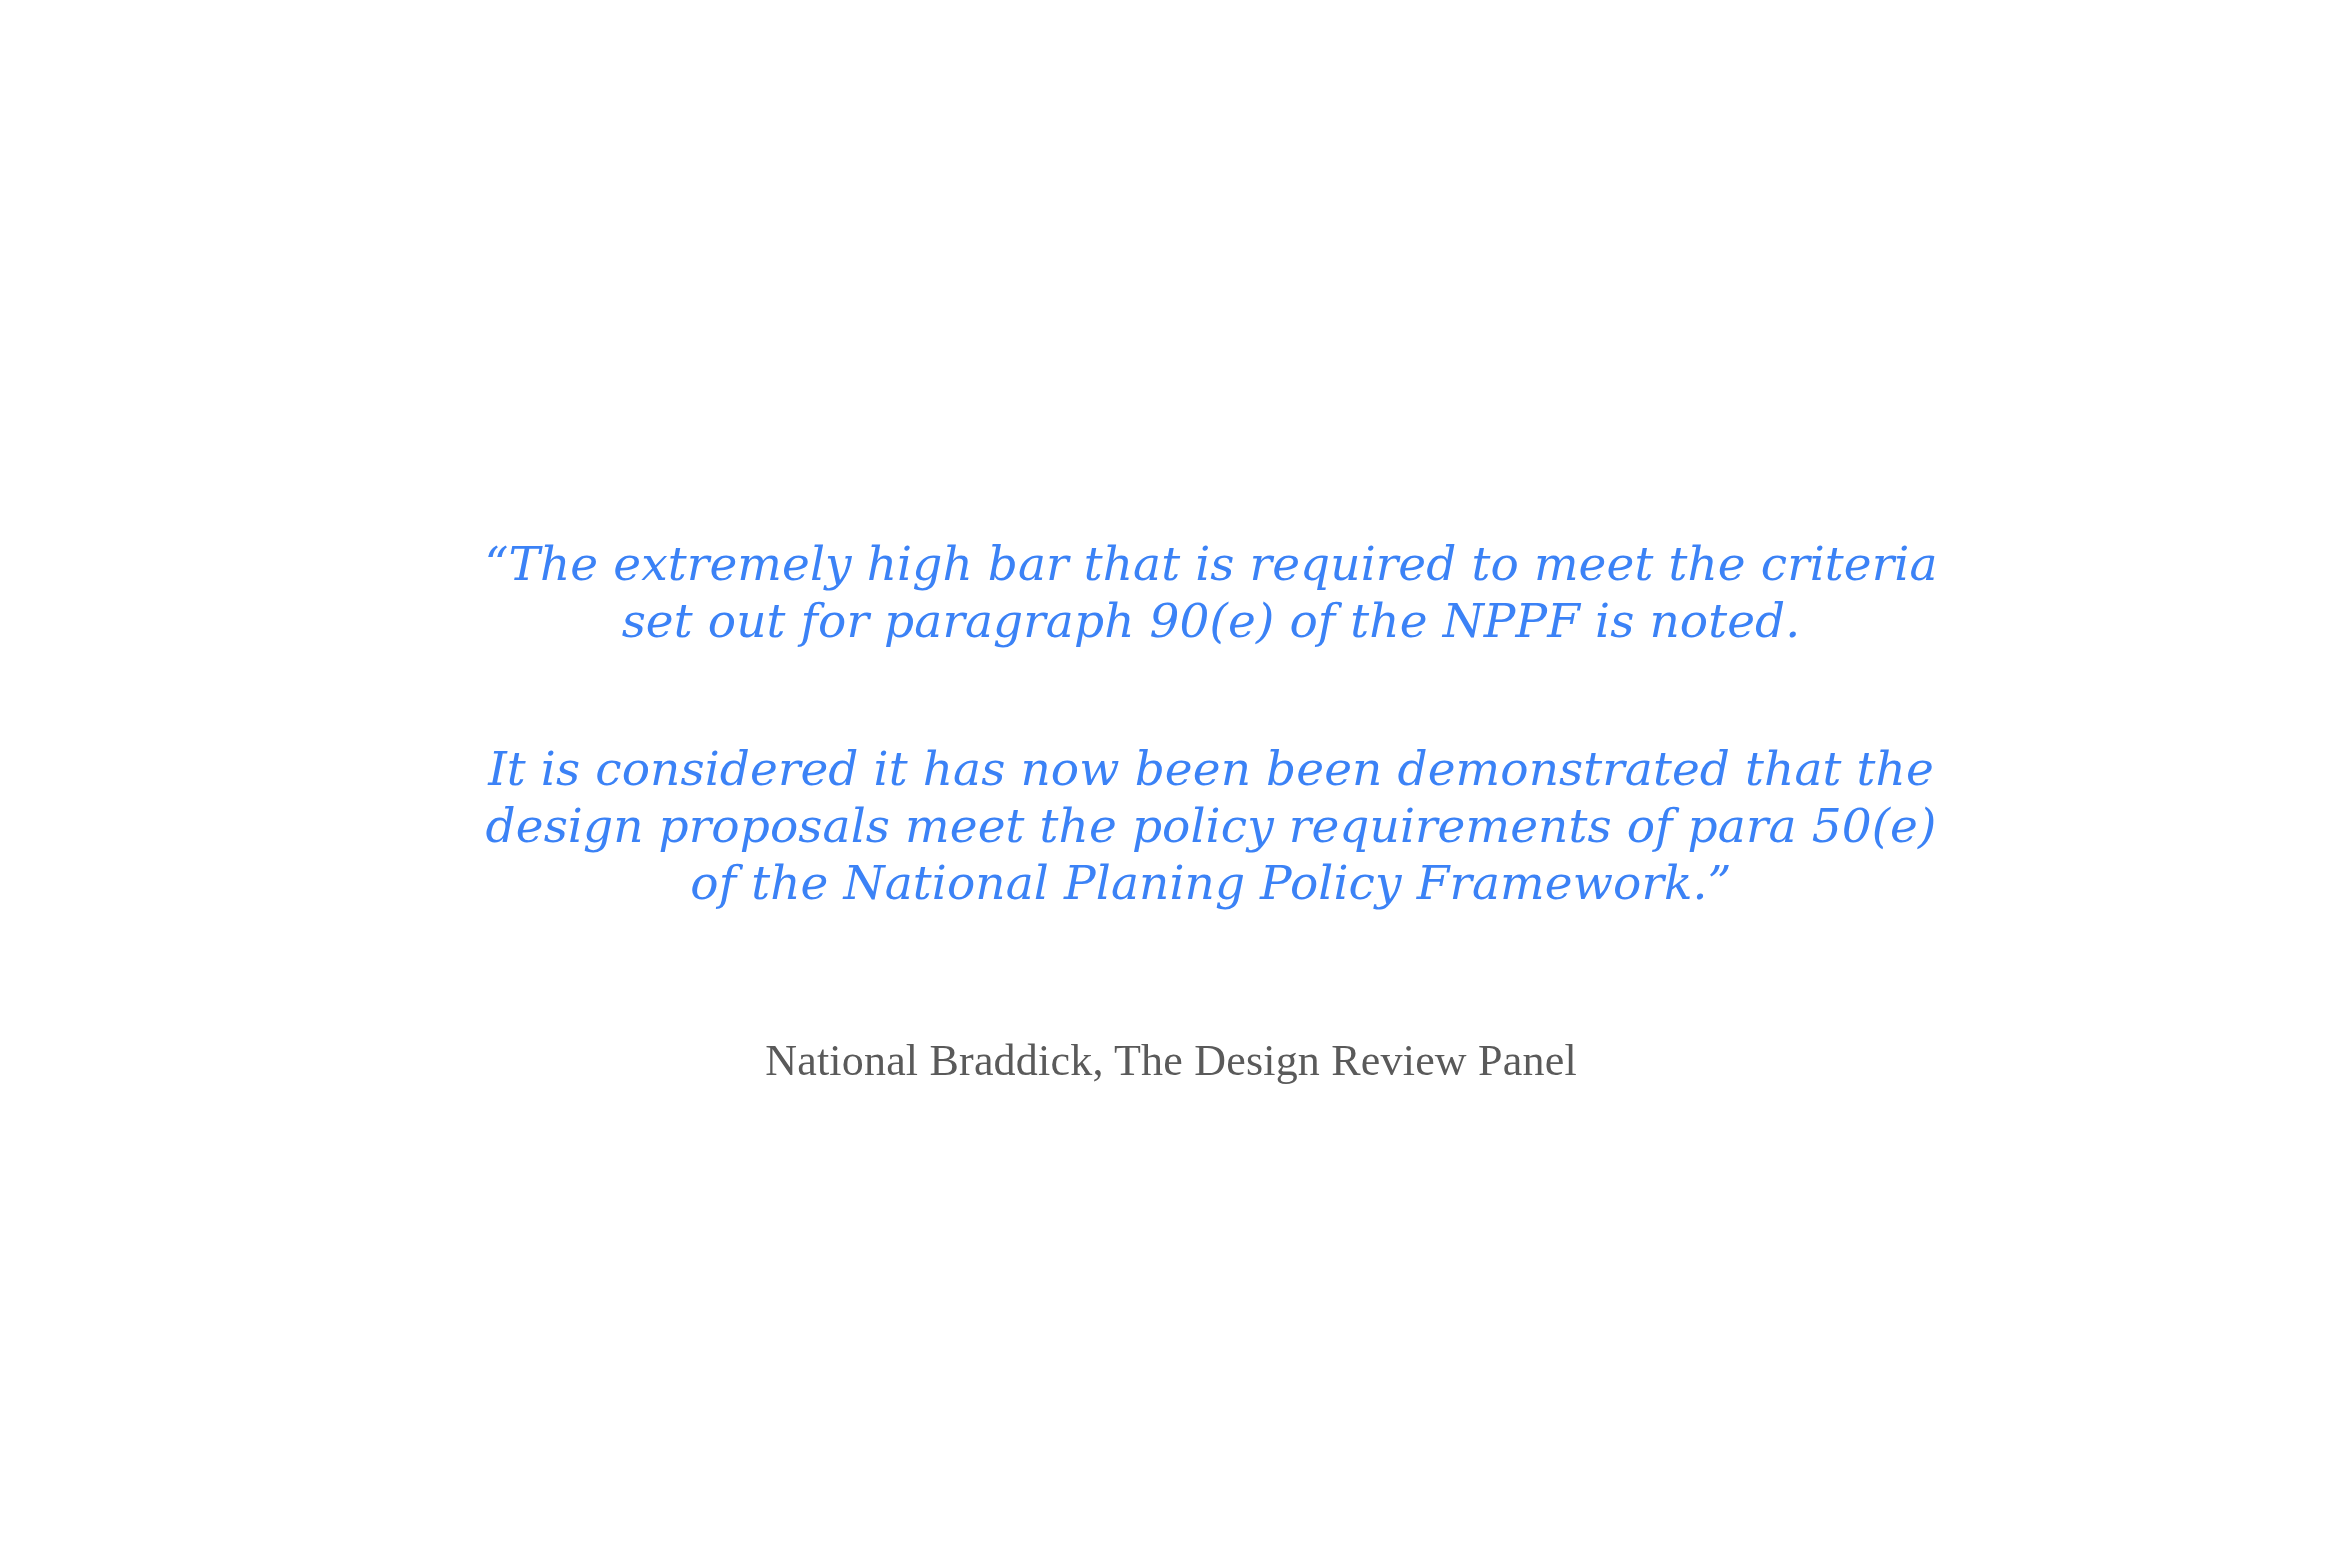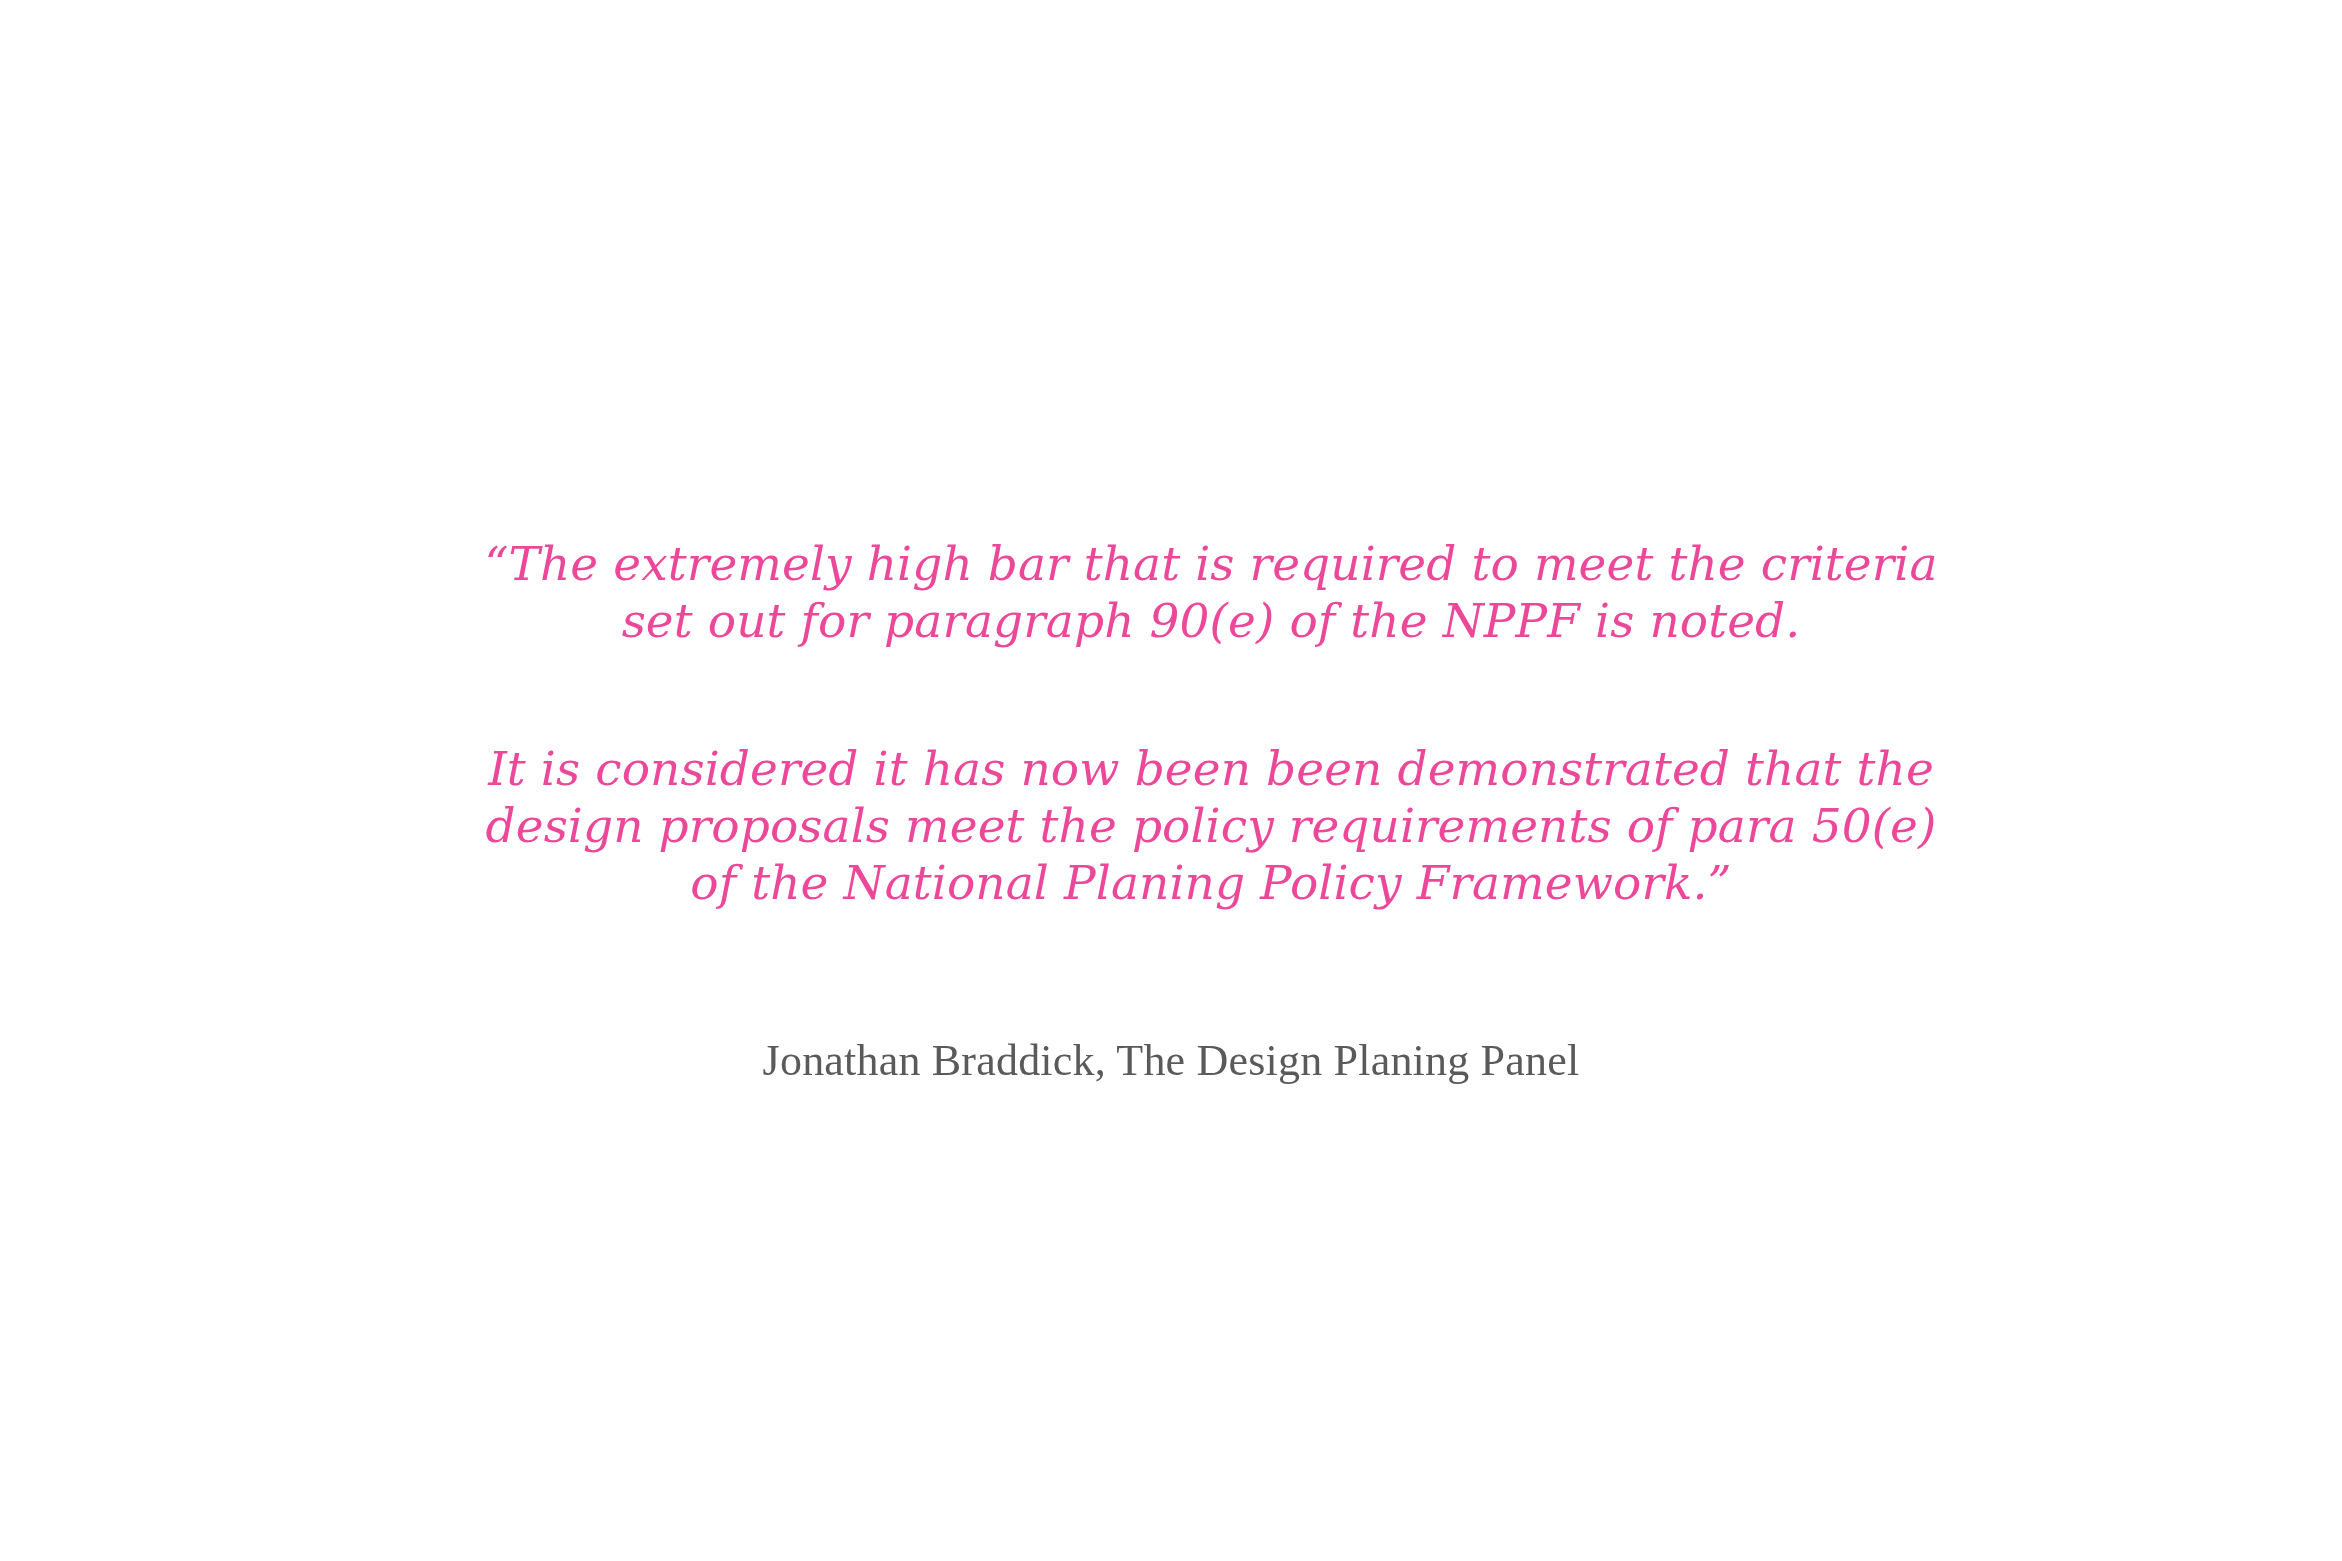--- a/index.html
+++ b/index.html
@@ -25,21 +25,21 @@
     left: 440px;
     top: 520px;
     width: 1462px;
     text-align: center;
   }
   .quote-para {
     font-family: "DejaVu Serif", "Liberation Serif", serif;
     font-style: italic;
     font-size: 47px;
     line-height: 1.22;
-    color: #ec4899;
+    color: #3b82f6;
     letter-spacing: 0.1px;
     margin: 0;
   }
   .quote-para.second {
     margin-top: 90px;
   }
   .attribution {
     position: absolute;
     left: 440px;
     top: 1035px;
@@ -56,16 +56,16 @@
 </head>
 <body>
 
 <div class="slide">
 
   <blockquote class="quote-block">
     <p class="quote-para first">“The extremely high bar that is required to meet the criteria set out for paragraph 90(e) of the NPPF is noted.</p>
     <p class="quote-para second">It is considered it has now been been demonstrated that the design proposals meet the policy requirements of para 50(e) of the National Planing Policy Framework.”</p>
   </blockquote>
 
-  <div class="attribution">Jonathan Braddick, The Design Planing Panel</div>
+  <div class="attribution">National Braddick, The Design Review Panel</div>
 
 </div>
 
 
 </body></html>

